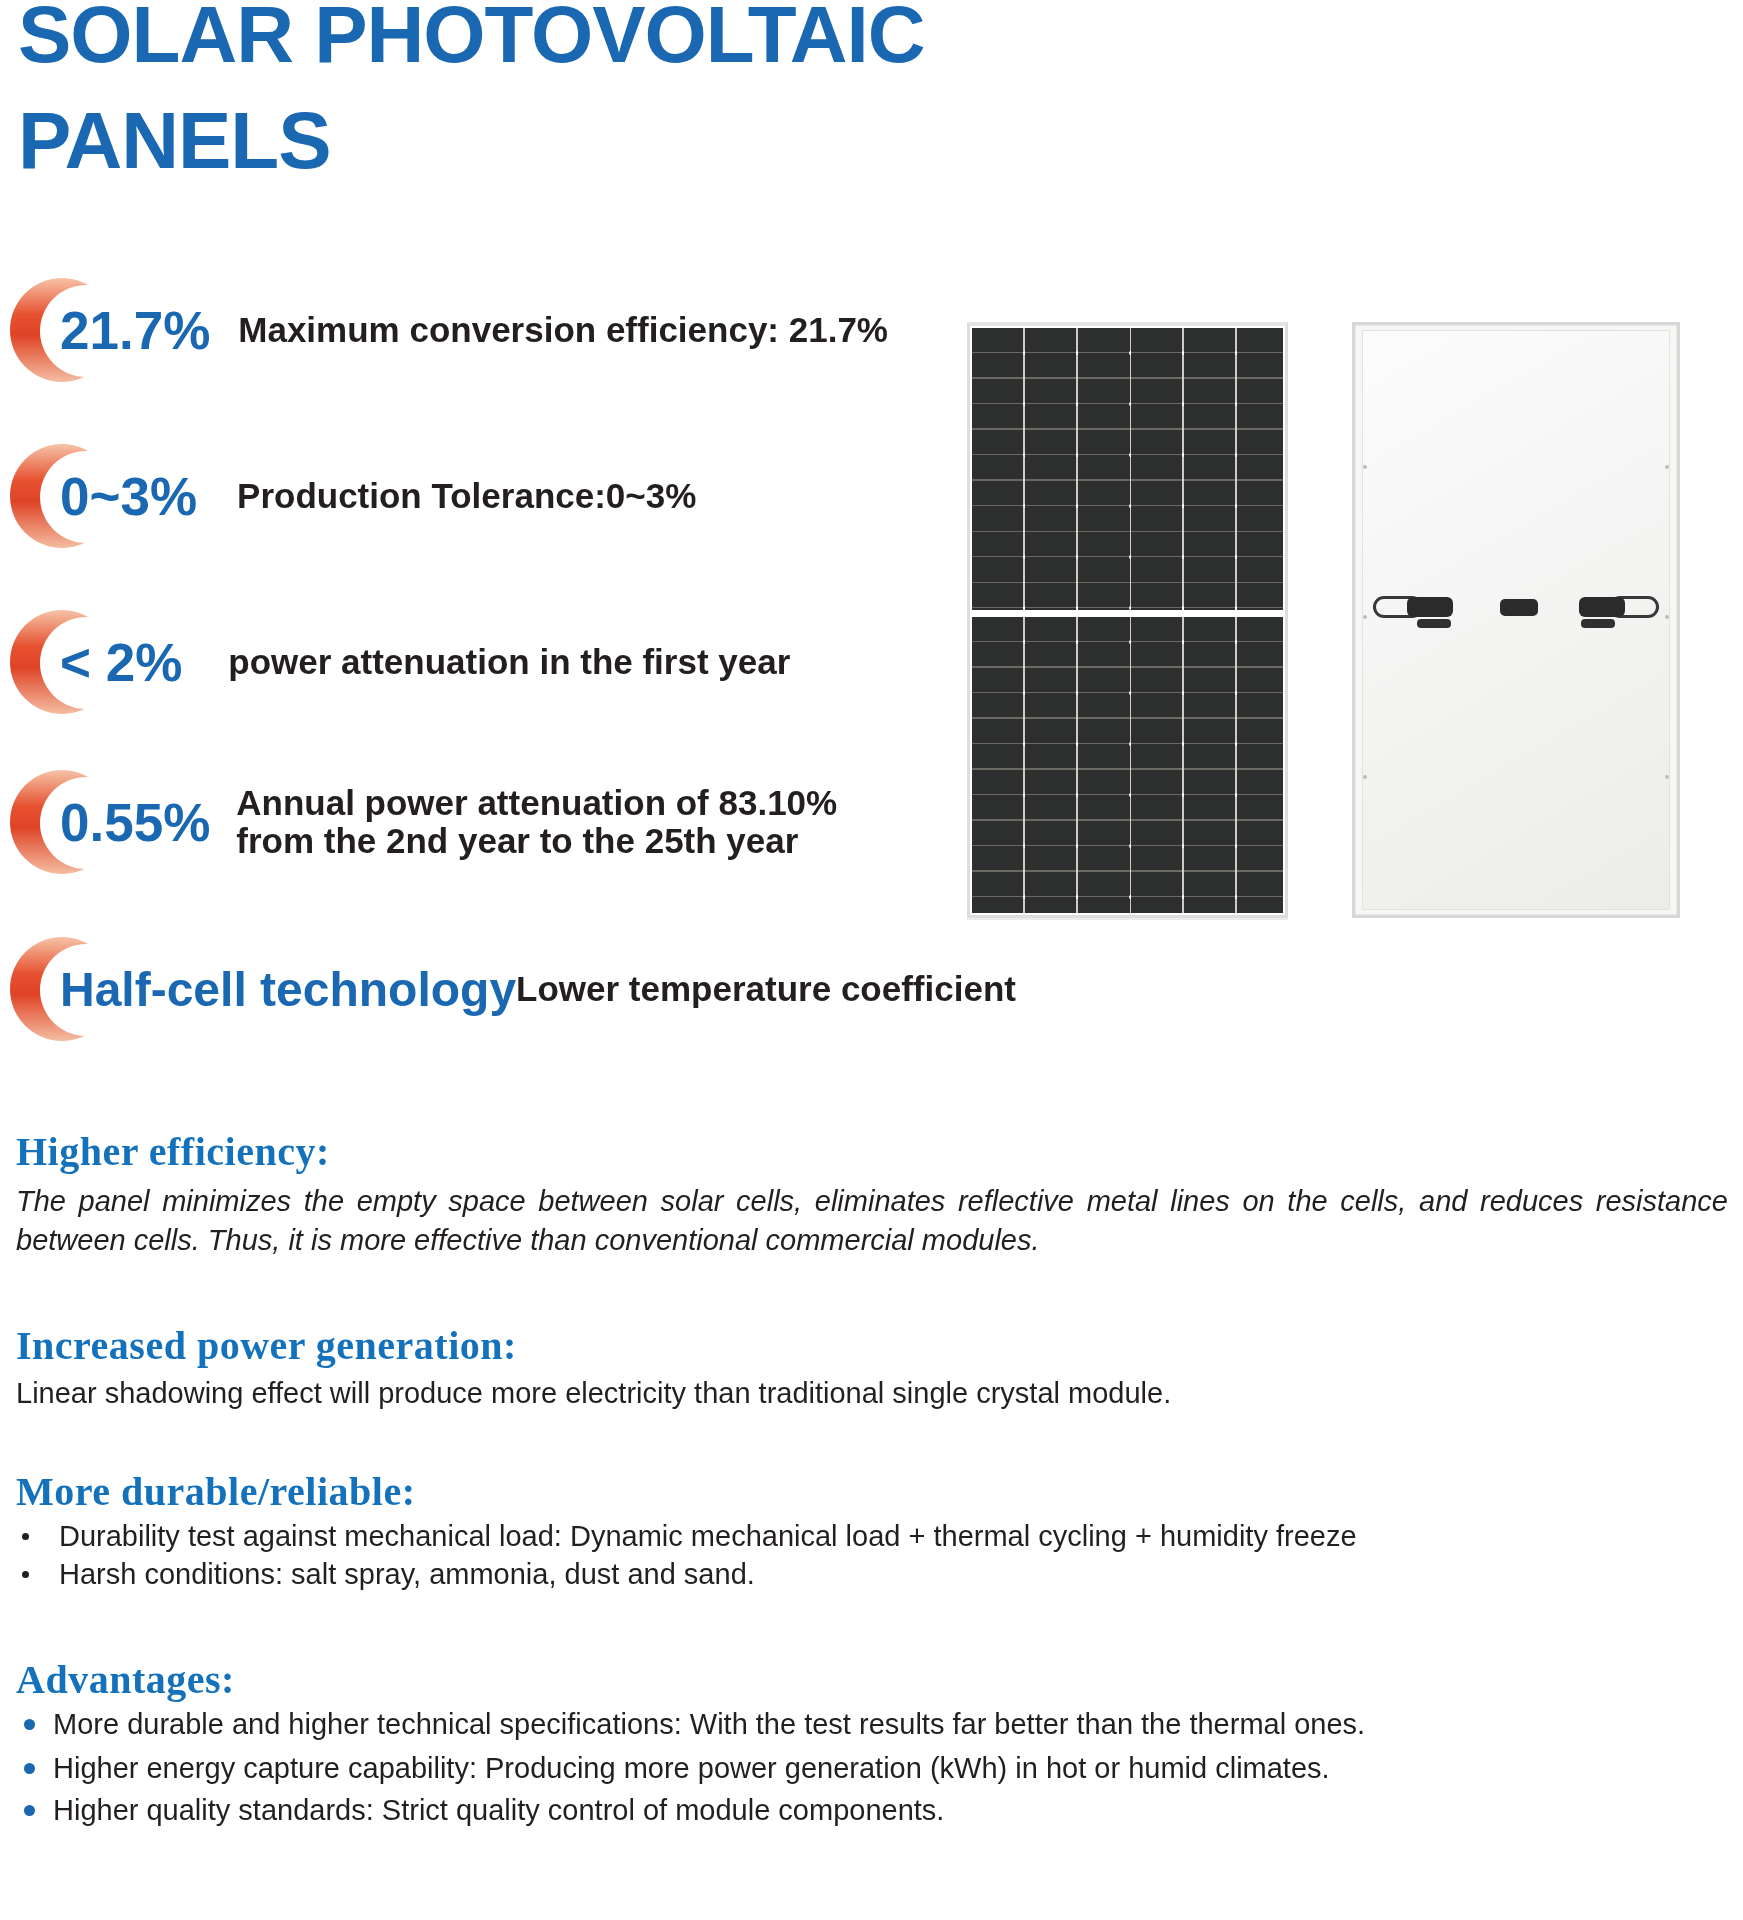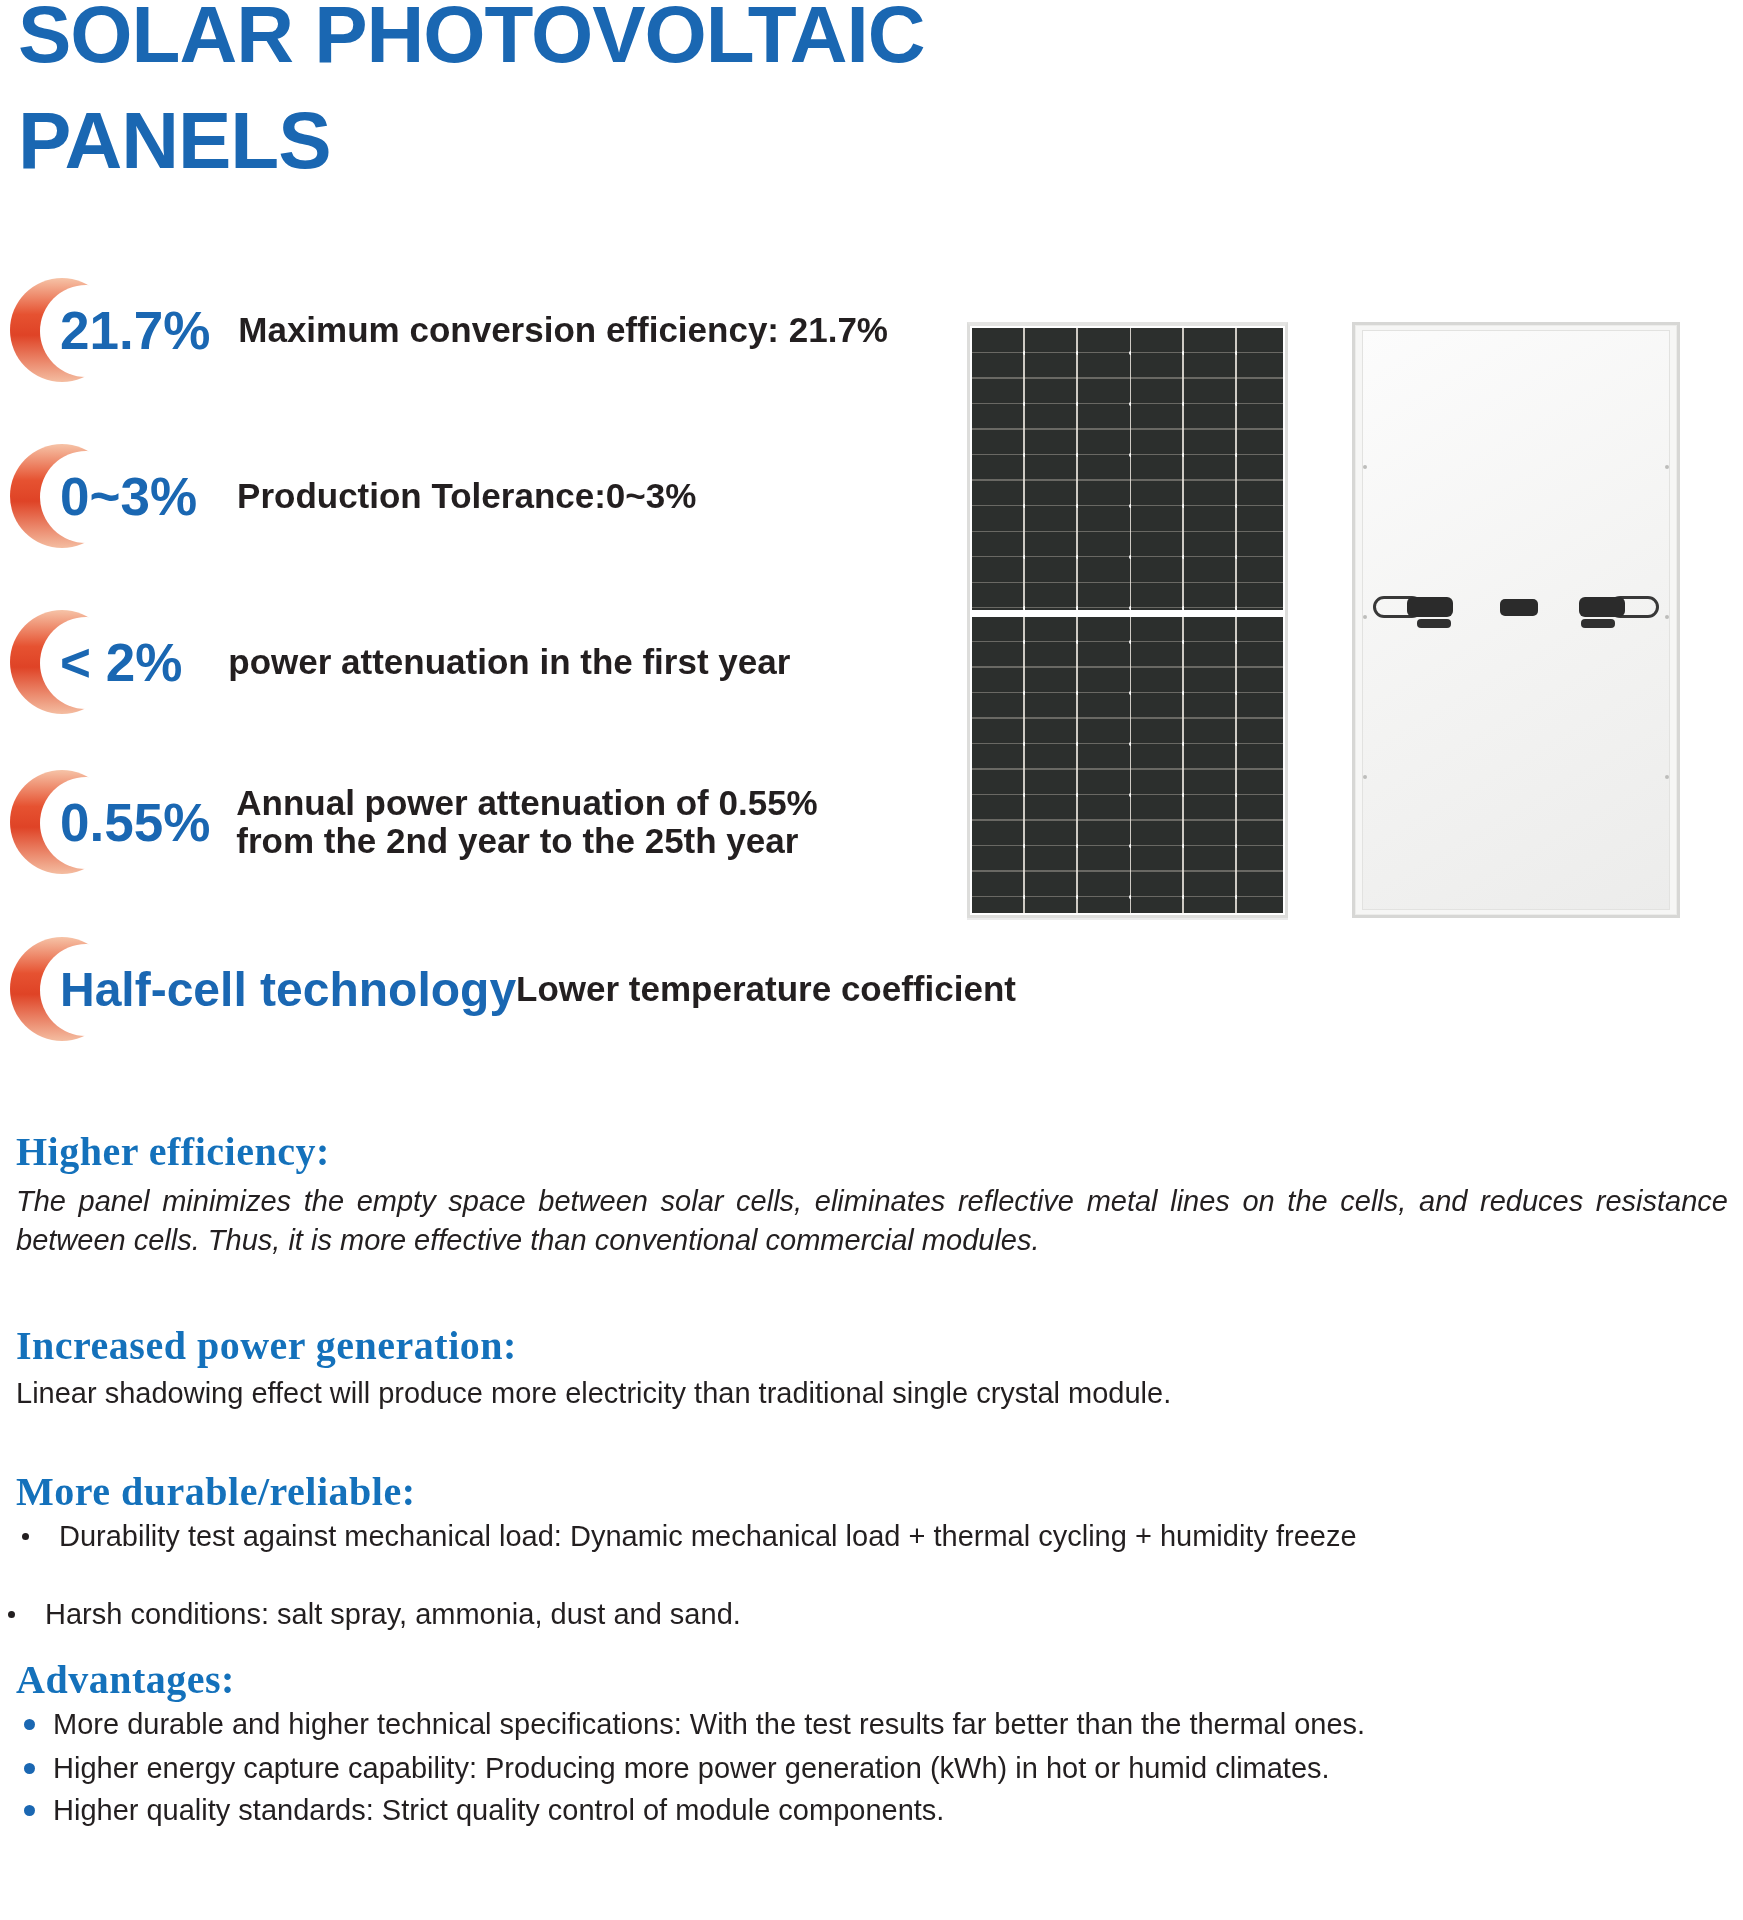--- a/index.html
+++ b/index.html
@@ -103,21 +103,21 @@
   <div class="stat-row row3" style="top:606px;">
     <span class="stat-icon"></span>
     <span class="stat-value">&lt; 2%</span>
     <span class="stat-label">power attenuation in the first year</span>
   </div>
 
   <div class="stat-row row4" style="top:766px;">
     <span class="stat-icon"></span>
     <span class="stat-value">0.55%</span>
     <span class="stat-label">
-      <span style="display:block;">Annual power attenuation of 0.55%</span>
+      <span style="display:block;">Annual power attenuation of 83.10%</span>
       <span style="display:block;">from the 2nd year to the 25th year</span>
     </span>
   </div>
 
   <div class="stat-row row5" style="top:933px;">
     <span class="stat-icon"></span>
     <span class="stat-value small">Half-cell technology</span>
     <span class="stat-label">Lower temperature coefficient</span>
   </div>
 
@@ -147,21 +147,21 @@
   <div class="section-body justify" style="top:1182px;">The panel minimizes the empty space between solar cells, eliminates reflective metal lines on the cells, and reduces resistance between cells. Thus, it is more effective than conventional commercial modules.</div>
 
   <div class="section-heading" style="top:1322px;">Increased power generation:</div>
   <div class="section-body" style="top:1374px;">Linear shadowing effect will produce more electricity than traditional single crystal module.</div>
 
   <div class="section-heading" style="top:1468px;">More durable/reliable:</div>
   <div class="bullet-line dark-bullets" style="left:22px; top:1518px; width:1700px;">
     <span class="bullet-dot-dark"></span>
     <span class="bullet-text">Durability test against mechanical load: Dynamic mechanical load + thermal cycling + humidity freeze</span>
   </div>
-  <div class="bullet-line dark-bullets" style="left:8px; top:1556px; width:1700px;margin-top:40px;">
+  <div class="bullet-line dark-bullets" style="left:22px; top:1556px; width:1700px;">
     <span class="bullet-dot-dark"></span>
     <span class="bullet-text">Harsh conditions: salt spray, ammonia, dust and sand.</span>
   </div>
 
   <div class="section-heading" style="top:1656px;">Advantages:</div>
   <div class="bullet-line blue-bullets" style="left:24px; top:1706px; width:1700px;">
     <span class="bullet-dot-blue"></span>
     <span class="bullet-text">More durable and higher technical specifications: With the test results far better than the thermal ones.</span>
   </div>
   <div class="bullet-line blue-bullets" style="left:24px; top:1750px; width:1700px;">

